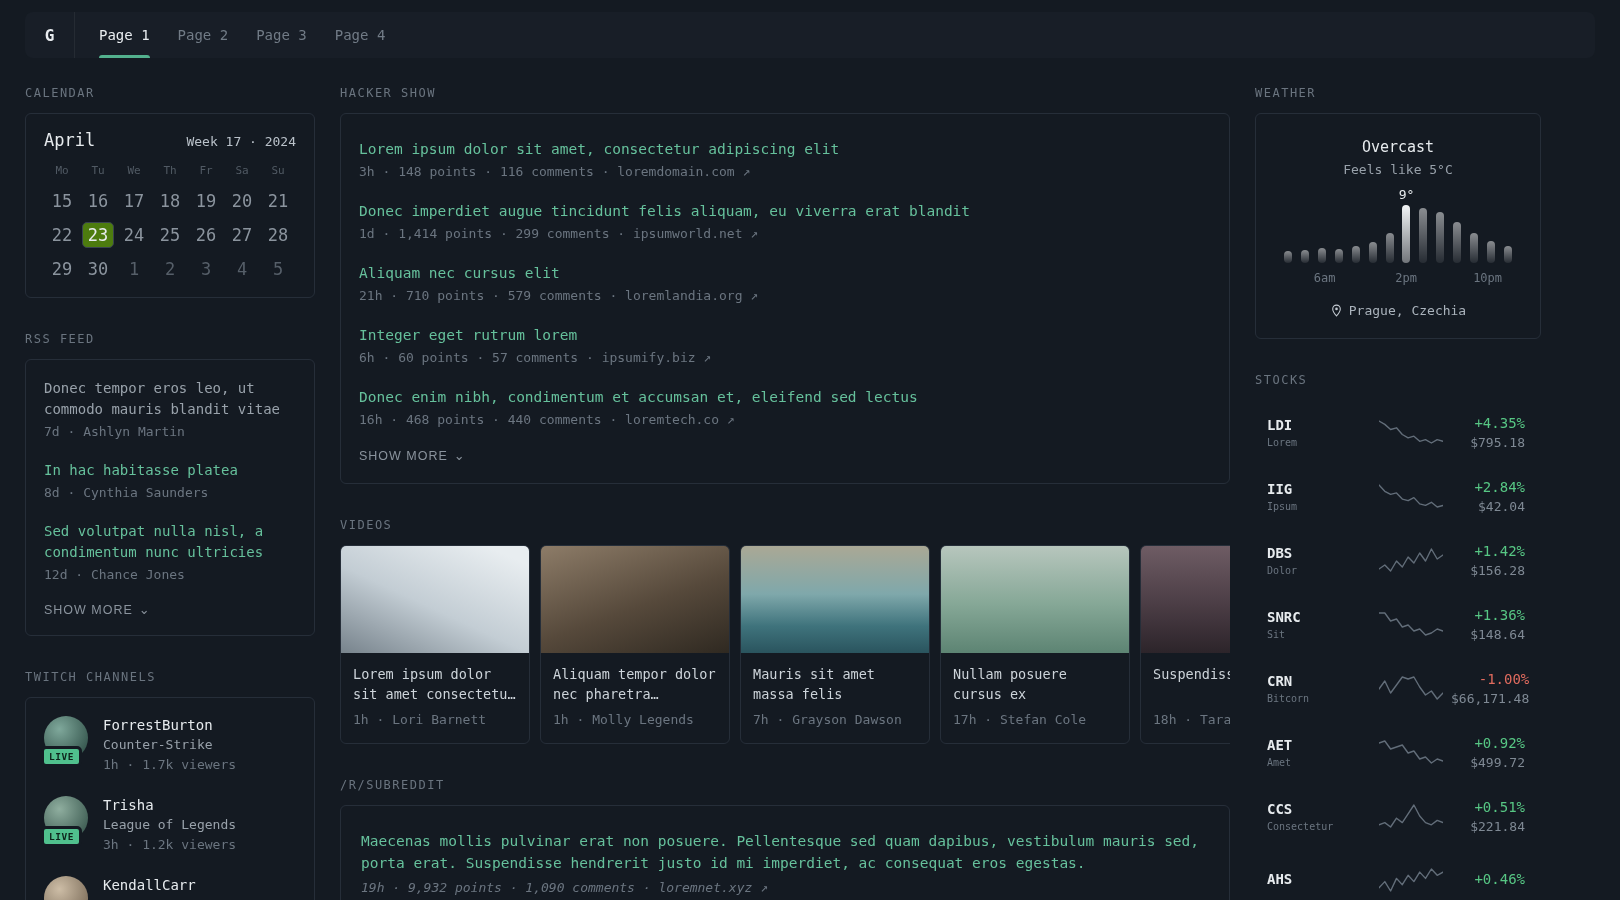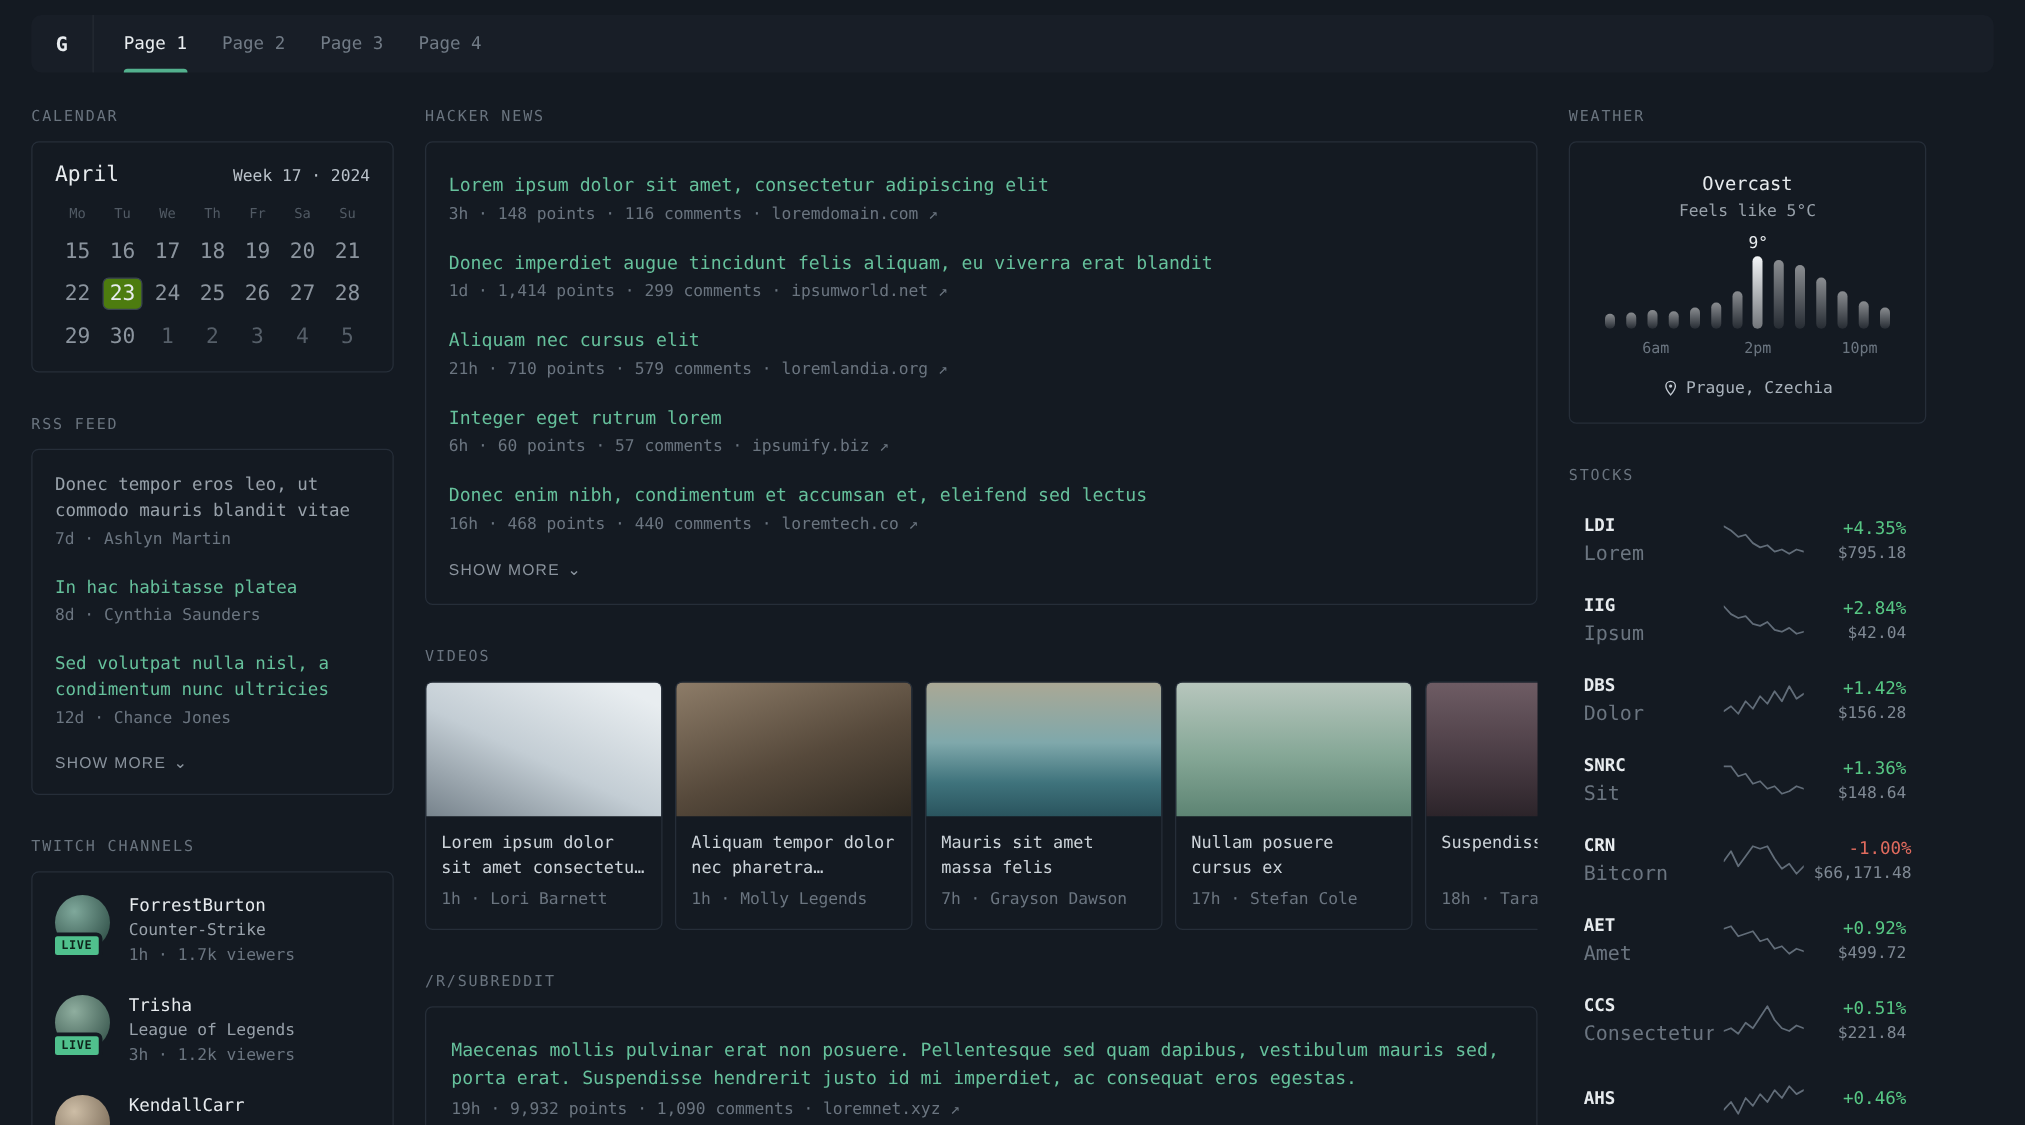--- a/index.html
+++ b/index.html
@@ -121,30 +121,30 @@
   .w-times span { position:absolute; transform:translateX(-50%); }
   .wt-0 { left:17.8%; } .wt-1 { left:53.6%; } .wt-2 { left:89.3%; }
   .w-loc { margin-top:16px; font-size:13px; color:#aab3bc;
            display:flex; justify-content:center; align-items:center; gap:6px;text-align:right; }
   .pin { color:#c3cad2; display:inline-flex; }
   
   .stocks { padding:0; }
   .stock { display:flex; align-items:center; padding:10px 16px 10px 12px; height:64px; cursor:pointer; }
   .s-left { width:104px; flex:none; }
   .s-tick { font-size:14px; font-weight:bold; color:#e7ebee; line-height:18px; }
-  .s-name { font-size:16px; color:#6b7580; margin-top:3px; white-space:nowrap; overflow:hidden; max-width:104px; }
+  .s-name { font-size:10px; color:#6b7580; margin-top:3px; white-space:nowrap; overflow:hidden; max-width:104px; }
   .s-spark { width:64px; height:26px; flex:none; margin:0 8px; }
   .s-right { flex:1; text-align:right; }
   .s-chg { font-size:14px; color:#57c784; line-height:18px; }
   .s-chg.neg { color:#e06b5e; }
   .s-price { font-size:13px; color:#7f8994; margin-top:3px; }
   
   .sr-card { padding:24px 20px; }
   .sr-title { font-size:14.5px; line-height:22px; color:#66c19c; cursor:pointer; }
-  .sr-meta { margin-top:4px; }
+  .sr-meta { margin-top:4px;font-style:italic; }
 </style>
 </head>
 <body>
 
 <header class="header">
   <div class="logo">G</div>
   <nav class="tabs">
 
   <div class="tab active">
         <span>Page 1</span>
@@ -290,21 +290,21 @@
             </div>
           </div>
       </div>
     </section>
 
   </div>
 
   <div>
 
     <section class="widget">
-      <div class="wlabel">HACKER NEWS</div>
+      <div class="wlabel">HACKER SHOW</div>
       <div class="card hn-card">
         <div>
 
         <article class="hn-item">
               <div class="hn-title">Lorem ipsum dolor sit amet, consectetur adipiscing elit</div>
               <div class="meta">3h · 148 points · 116 comments · loremdomain.com ↗</div>
             </article>
             <article class="hn-item">
               <div class="hn-title">Donec imperdiet augue tincidunt felis aliquam, eu viverra erat blandit</div>
               <div class="meta">1d · 1,414 points · 299 comments · ipsumworld.net ↗</div>

